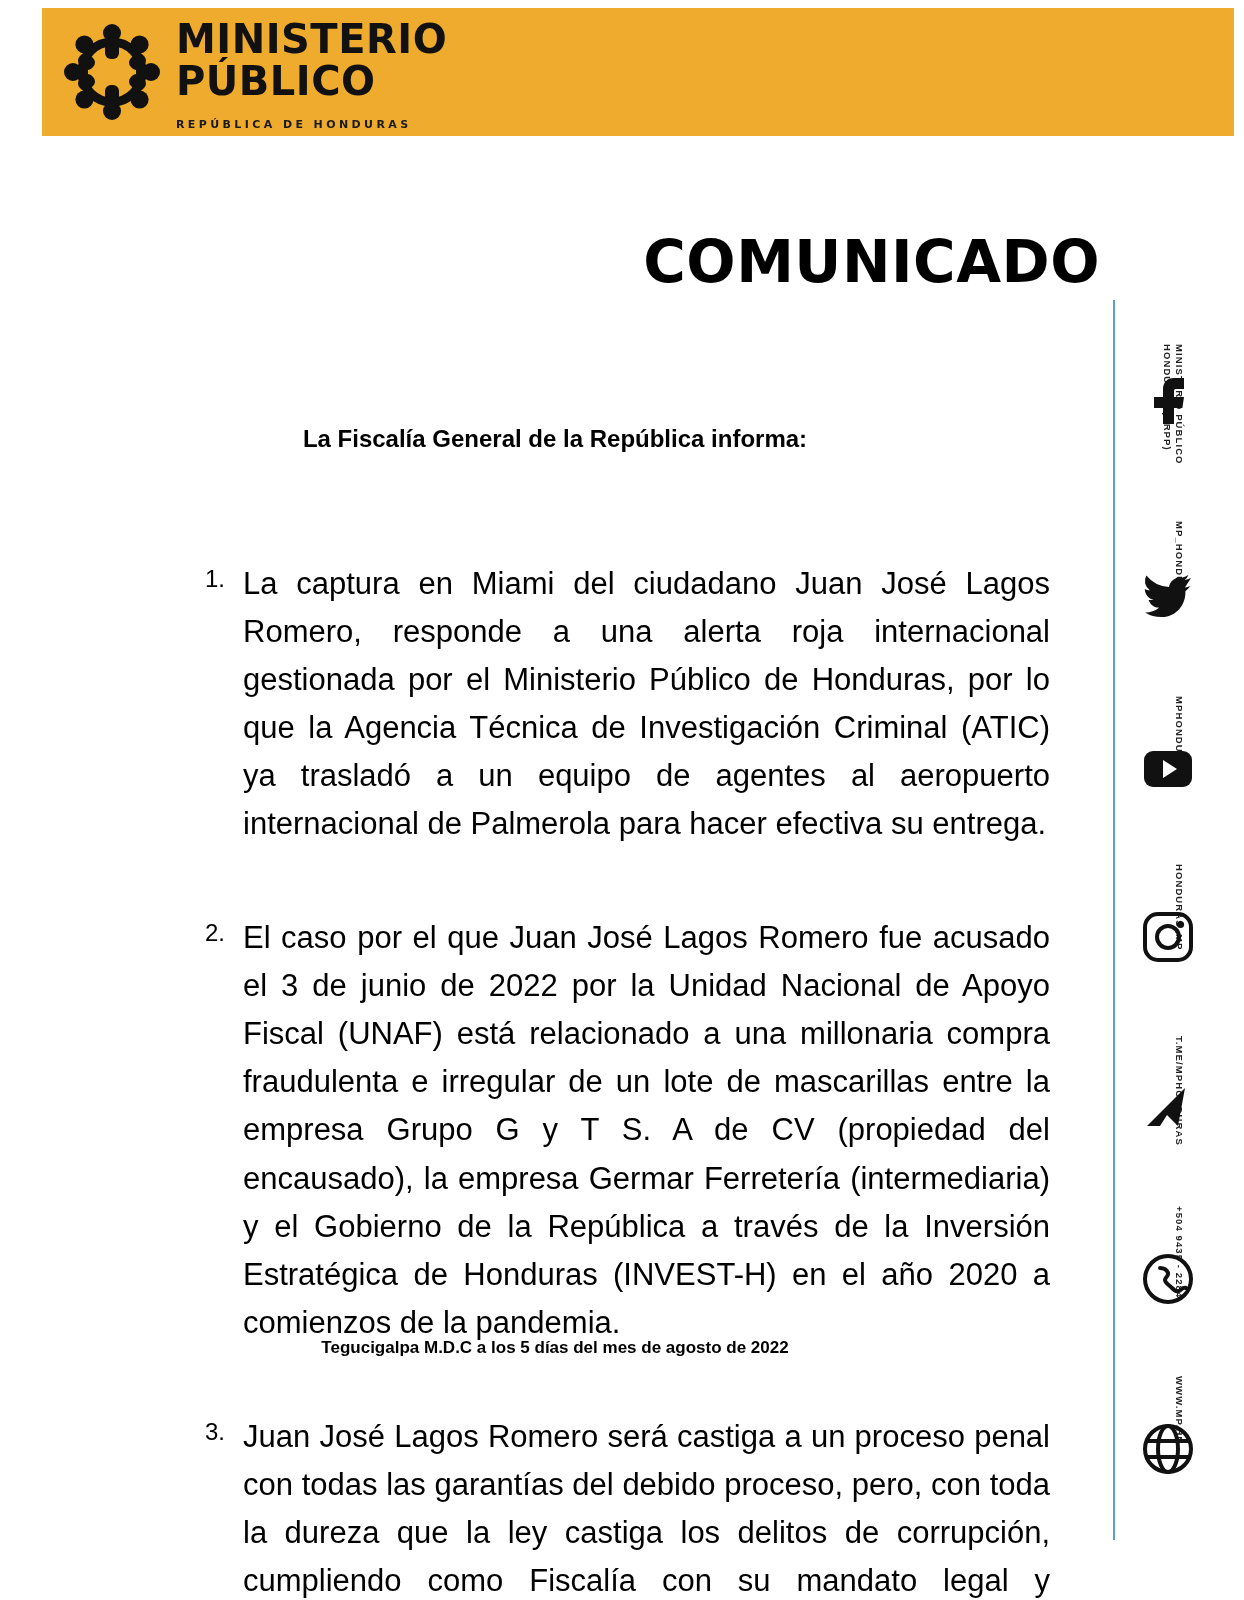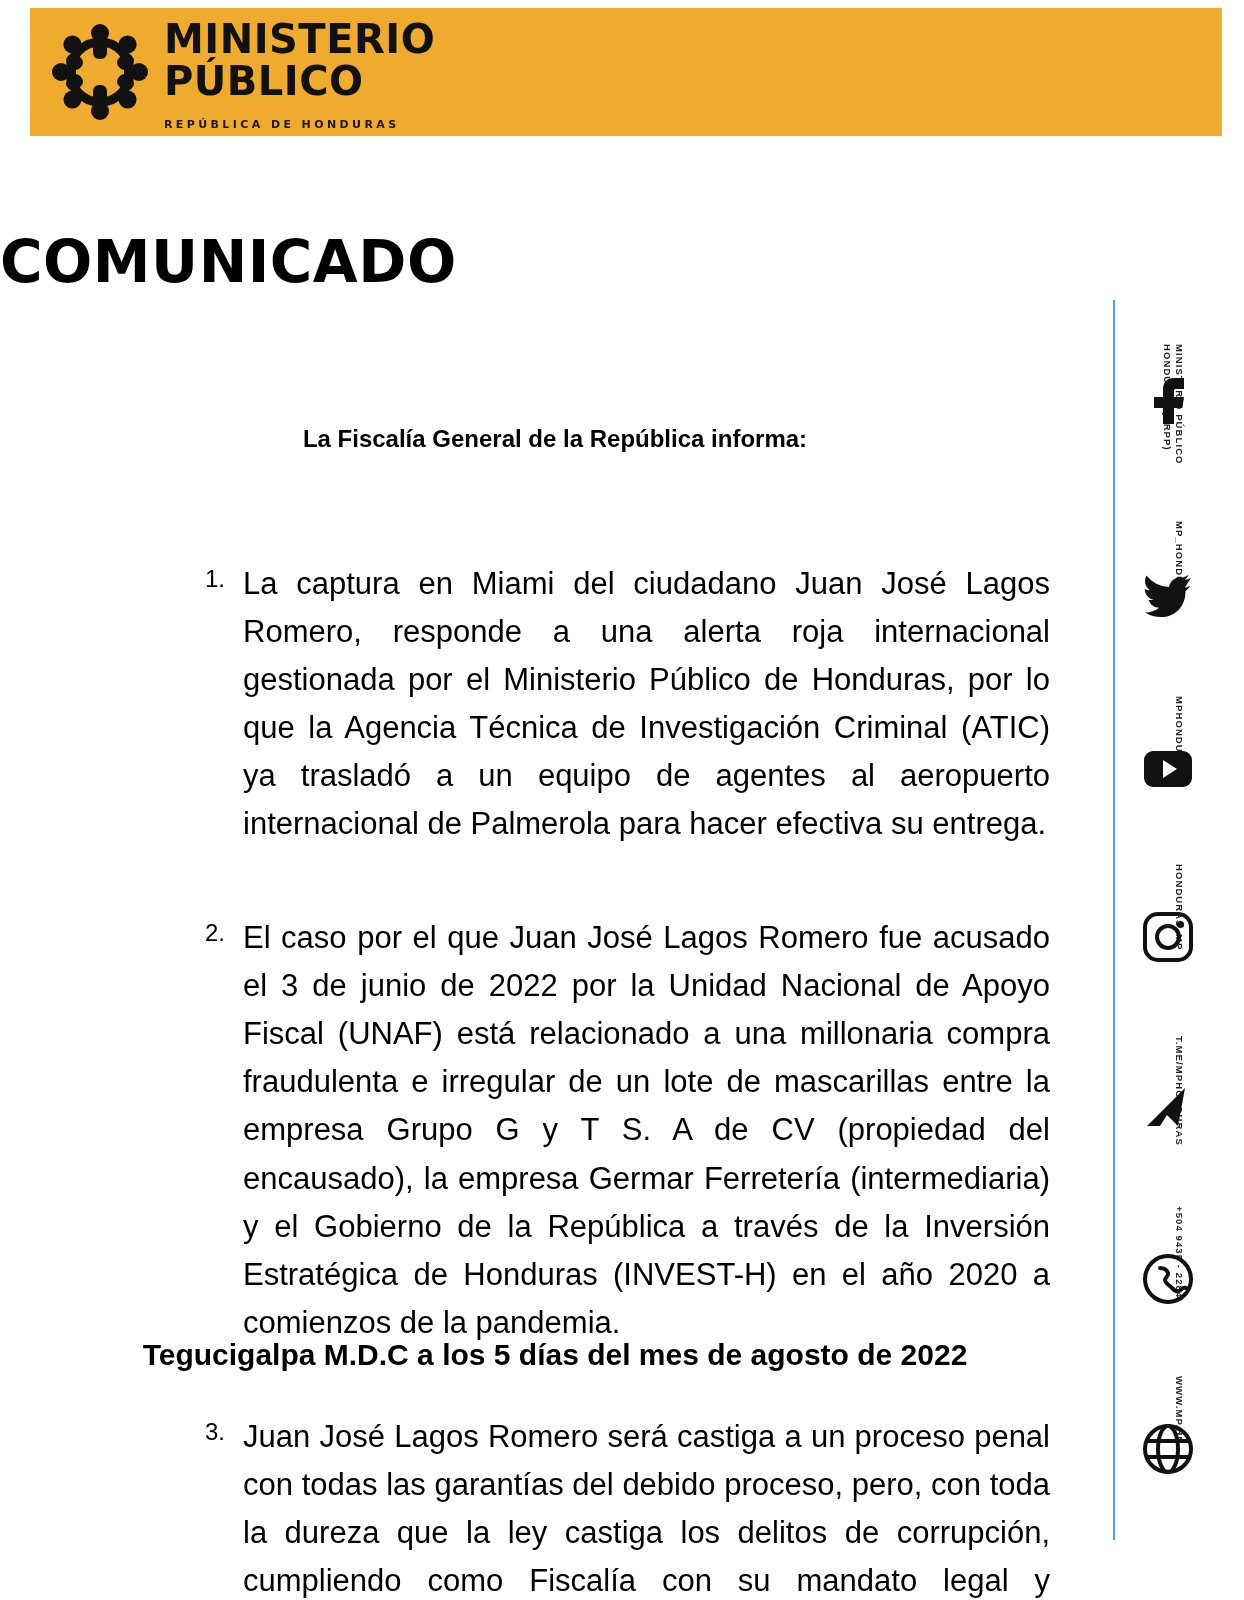--- a/index.html
+++ b/index.html
@@ -12,21 +12,21 @@
     height: 1600px;
     position: relative;
     font-family: "Liberation Sans", sans-serif;
     color: #000000;
     overflow: hidden;
   }
 
   
   .header {
     position: absolute;
-    left: 30px;
+    left: 42px;
     top: 8px;
     width: 1192px;
     height: 128px;
     background: #eeab2d;
     display: flex;
     align-items: center;
     box-sizing: border-box;
     padding-left: 18px;
   }
   .logo-mark {
@@ -60,21 +60,21 @@
     letter-spacing: 3.4px;
     color: #1a1a1a;
   }
 
   
   .page-title {
     position: absolute;
     left: 0;
     top: 228px;
     width: 1100px;
-    text-align: left;
+    text-align: right;
     font-family: "DejaVu Sans", sans-serif;
     font-size: 58px;
     font-weight: bold;
     letter-spacing: 0.5px;
   }
   .lead {
     position: absolute;
     left: 0;
     top: 425px;
     width: 1110px;
@@ -106,21 +106,21 @@
     line-height: 1.55;
     text-align: justify;
     text-justify: inter-word;
   }
   .signoff {
     position: absolute;
     left: 0;
     top: 1338px;
     width: 1110px;
     text-align: center;
-    font-size: 30px;
+    font-size: 17px;
     font-weight: bold;
   }
 
   
   .rail {
     position: absolute;
     right: 18px;
     top: 300px;
     width: 115px;
     height: 1240px;

